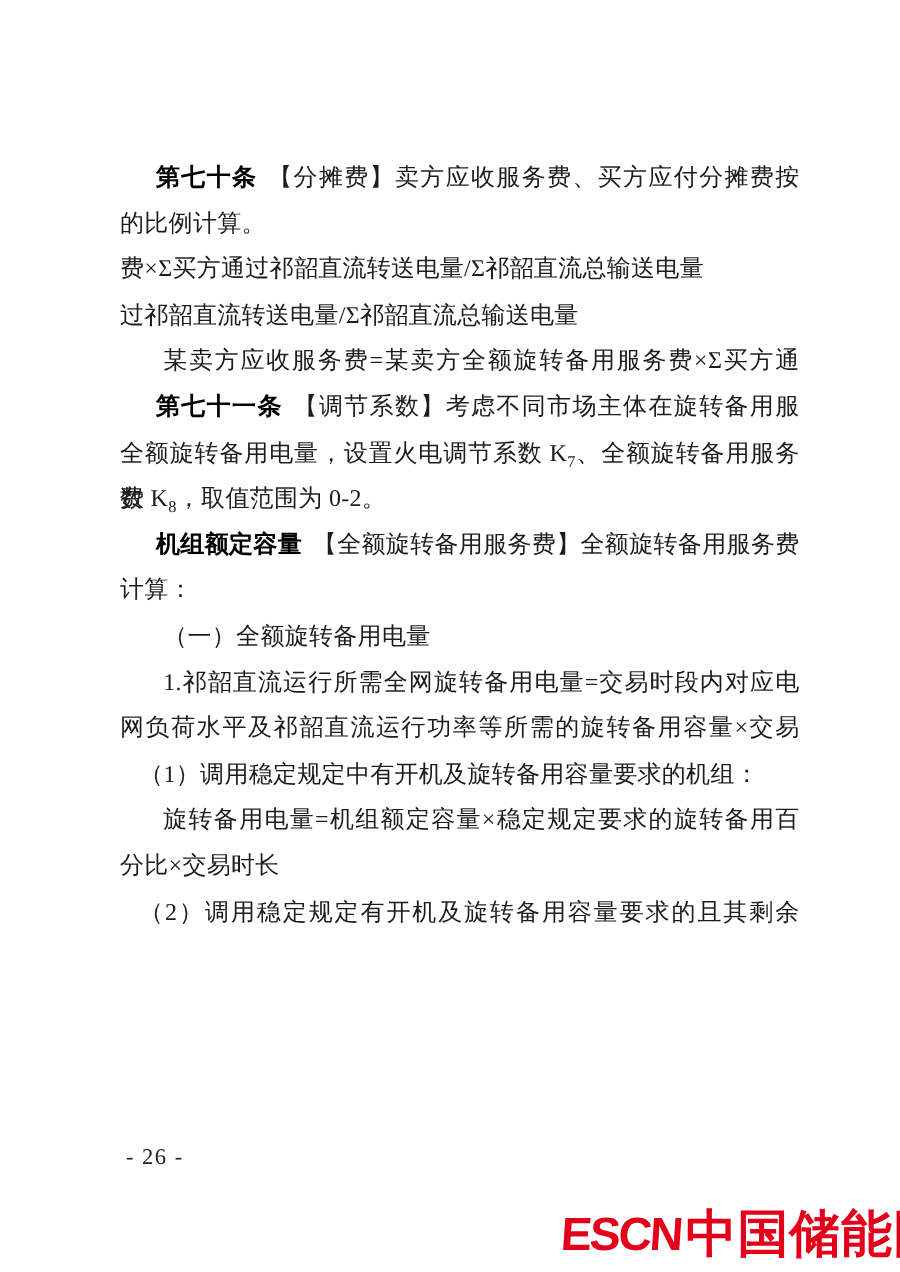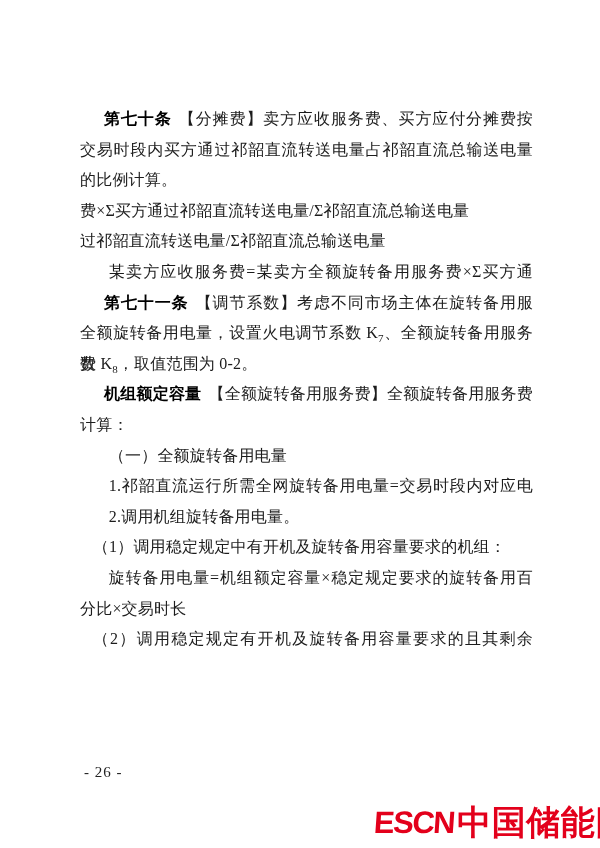--- a/index.html
+++ b/index.html
@@ -75,33 +75,32 @@
     margin-left: 3px;
     letter-spacing: 0.5px;
   }
 </style>
 </head>
 <body>
 
 <div class="page">
   <div class="doc">
     <div class="line j indH"><span class="b">第七十条</span><span>【分摊费】卖方应收服务费、买方应付分摊费按</span></div>
-    <div class="line j">交易时段内买方通过祁韶直流转送电量占祁韶直流总输送电量</div>
     <div class="line">的比例计算。</div>
     <div class="line">费×Σ买方通过祁韶直流转送电量/Σ祁韶直流总输送电量</div>
     <div class="line">过祁韶直流转送电量/Σ祁韶直流总输送电量</div>
     <div class="line j ind">某卖方应收服务费=某卖方全额旋转备用服务费×Σ买方通</div>
     <div class="line j indH"><span class="b">第七十一条</span><span>【调节系数】考虑不同市场主体在旋转备用服</span></div>
     <div class="line j"><span>全额旋转备用电量，设置火电调节系数 K</span><sub>7</sub><span>、全额旋转备用服务费</span></div>
     <div class="line"><span>数 K</span><sub>8</sub><span>，取值范围为 0-2。</span></div>
     <div class="line j indH"><span class="b">机组额定容量</span><span>【全额旋转备用服务费】全额旋转备用服务费</span></div>
     <div class="line">计算：</div>
     <div class="line ind">（一）全额旋转备用电量</div>
     <div class="line j ind">1.祁韶直流运行所需全网旋转备用电量=交易时段内对应电</div>
-    <div class="line ind">2.调用机组旋转备用电量。</div>
+    <div class="line j">网负荷水平及祁韶直流运行功率等所需的旋转备用容量×交易</div>
     <div class="line indB">（1）调用稳定规定中有开机及旋转备用容量要求的机组：</div>
     <div class="line j ind">旋转备用电量=机组额定容量×稳定规定要求的旋转备用百</div>
     <div class="line">分比×交易时长</div>
     <div class="line j indB">（2）调用稳定规定有开机及旋转备用容量要求的且其剩余</div>
   </div>
 
   <div class="pagenum">- 26 -</div>
 
   <div class="logo" style="color: rgb(227, 0, 27);">
     <span class="logo-escn">ESCN</span>

